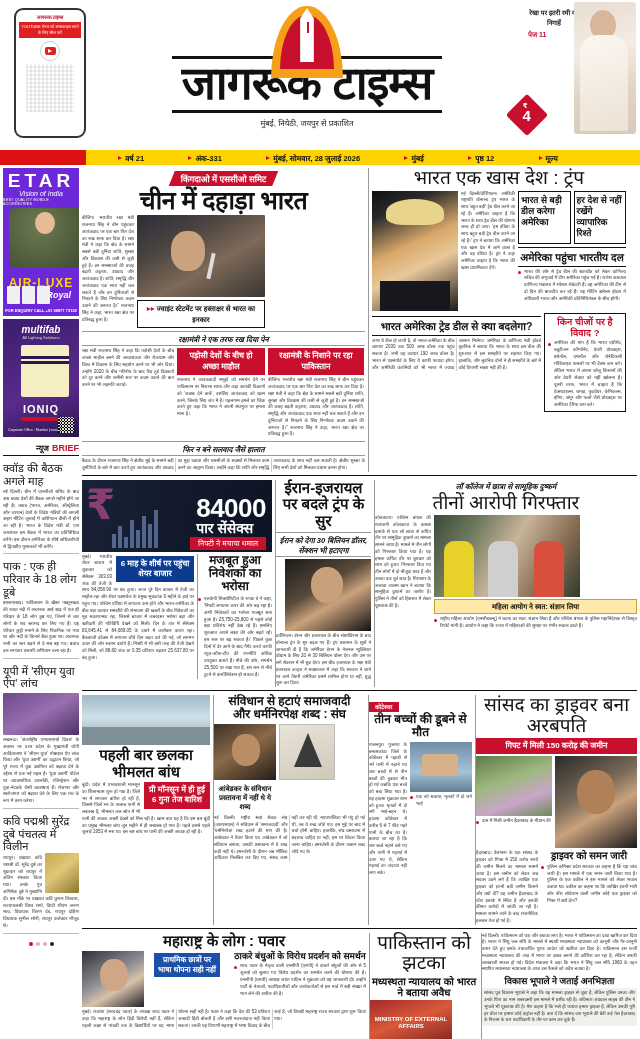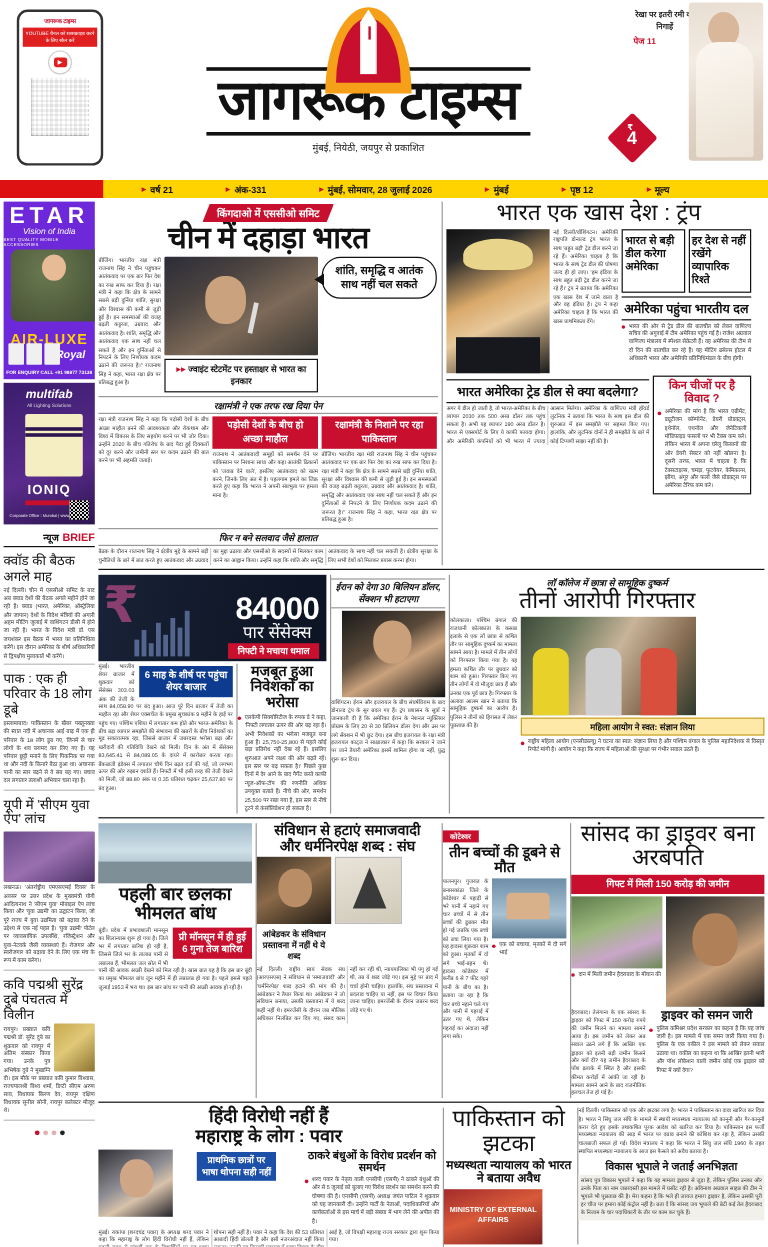--- a/index.html
+++ b/index.html
@@ -236,24 +236,24 @@
     height:72px;background:linear-gradient(100deg,#1a2238 0%,#121a2c 45%,#0d1424 100%);
     position:relative;display:flex;align-items:center;justify-content:flex-end;padding-right:6px;overflow:hidden;
   }
   .sensex-banner .rupee{
     position:absolute;left:4px;top:4px;font-size:42px;font-weight:bold;
     color:rgba(230,90,160,.55);line-height:1;
   }
   .sensex-banner .bars{position:absolute;left:30px;bottom:4px;display:flex;gap:2px;align-items:flex-end;}
   .sensex-banner .bars i{width:4px;background:rgba(160,190,255,.45);display:block;}
   .sensex-num{ font-size:26px;font-weight:bold;color:#fff;line-height:.95;letter-spacing:-.5px;text-align:right;}
-  .sensex-sub{ font-size:14px;font-weight:normal;color:#fff;text-align:center;line-height:1;}
+  .sensex-sub{ font-size:14px;font-weight:bold;color:#fff;text-align:left;line-height:1;}
   .sensex-tag{
     position:absolute;right:6px;bottom:2px;background:#c8102e;color:#fff;
-    font-size:7.5px;font-weight:bold;padding:1.5px 8px;
+    font-size:7.5px;font-weight:normal;padding:1.5px 8px;
   }
   .inset-blue{
     background:#0d3b8f;color:#fff;font-size:8px;font-weight:bold;text-align:center;
     padding:3px;line-height:1.3;float:right;width:78px;margin:2px 0 2px 4px;
   }
   .inset-red{
     background:#c8102e;color:#fff;font-size:8px;font-weight:bold;text-align:center;
     padding:3px;line-height:1.3;float:right;width:66px;margin:2px 0 2px 4px;
   }
 
@@ -475,23 +475,20 @@
           <div class="lead-flex">
             <div class="lead-col-narrow">बीजिंग। भारतीय रक्षा मंत्री राजनाथ सिंह ने चीन पहुंचकर आतंकवाद पर एक बार फिर देश का रुख साफ कर दिया है। रक्षा मंत्री ने कहा कि क्षेत्र के सामने सबसे बड़ी दुर्निया शांति, सुरक्षा और विश्वास की कमी से जुड़ी हुई है। इन समस्याओं की वजह बढ़ती कट्टरता, उग्रवाद और आतंकवाद है। शांति, समृद्धि और आतंकवाद एक साथ नहीं चल सकते हैं और इन दुर्निताओं से निपटने के लिए निर्णायक कदम उठाने की जरूरत है।" राजनाथ सिंह ने कहा, भारत रक्षा क्षेत्र पर प्रतिबद्ध हुआ है।</div>
             <div style="width:128px">
               <div class="photo-rajnath">
                   <div class="mic"></div>
                 </div>
               <div class="joint-box">
                 <span class="rr">▸▸</span>
                 <span>ज्वाइंट स्टेटमेंट पर हस्ताक्षर से भारत का इनकार</span>
               </div>
-            </div>
-            <div style="width:96px">
-              <div class="bubble">शांति, समृद्धि व आतंक साथ नहीं चल सकते</div>
             </div>
           </div>
 
           <div class="caption-ital">रक्षामंत्री ने एक तरफ रख दिया पेन</div>
 
           <div style="display:flex;gap:3px;margin-top:2px;">
             <div style="width:92px" class="micro">रक्षा मंत्री राजनाथ सिंह ने कहा कि पड़ोसी देशों के बीच अच्छा माहौल बनने की आवश्यकता और रोकथाम और विश्व में विकास के लिए सहयोग करने पर भी जोर दिया। उन्होंने 2020 के बीच गतिरोध के बाद पैदा हुई दिक्कतों को दूर करने और जमीनी स्तर पर कदम उठाने की बात करने पर भी अहमति जताई।</div>
             <div style="width:88px">
               <div class="redbox">पड़ोसी देशों के बीच हो अच्छा माहौल</div>
               <div class="micro mt2">राजनाथ ने आतंकवादी समूहों को समर्थन देने पर पाकिस्तान पर निशाना साधा और कहा आतंकी ठिकानों को 'जवाब देने वाले', इसलिए आतंकवाद को खत्म करने, जिनके लिए अंत में है। पहलगाम हमले का जिक्र करते हुए कहा कि भारत ने अपनी संप्रभुता पर हमला माना है।</div>
@@ -568,20 +565,21 @@
             <div style="width:75px" class="vline" style2="">
               <div class="headline-sm">मजबूत हुआ निवेशकों का भरोसा</div>
               <ul class="bullets mt2">
                 <li>एलकेपी सिक्योरिटीज के रुपक डे ने कहा, 'निफ्टी लगातार ऊपर की ओर बढ़ रहा है। अभी निवेशकों का भरोसा मजबूत बना हुआ है। 25,750-25,800 से पहले कोई बड़ा प्रतिरोध नहीं देख रहे हैं। इसलिए शुरुआत अपने लक्ष्य की ओर बढ़ते रहें। इस स्तर पर बढ़ सकता है।' पिछले कुछ दिनों में देर आने के बाद गैर्गेट करते काफी न्यूज-ऑफ-टॉप की रणनीति अधिक उपयुक्त बताते हैं। नीचे की ओर, समर्थन 25,500 पर रखा गया है, इस स्तर से नीचे टूटने से कंसॉलिडेशन हो सकता है।</li>
               </ul>
             </div>
           </div>
         </div>
 
         <div style="width:96px" class="vline">
+          <div class="headline-md">ईरान-इजरायल पर बदले ट्रंप के सुर</div>
           <div class="caption-ital">ईरान को देगा 30 बिलियन डॉलर, सेंक्शन भी हटाएगा</div>
           <div class="photo-iran"></div>
           <div class="micro mt2">वाशिंगटन। ईरान और इजरायल के बीच संघर्षविराम के बाद डोनाल्ड ट्रंप के सुर बदल गए हैं। ट्रंप प्रशासन के सूत्रों ने जानकारी दी है कि अमेरिका ईरान के नेशनल न्यूक्लियर प्रोग्राम के लिए 20 से 30 बिलियन डॉलर देगा और उस पर लगे सेंक्शन में भी छूट देगा। इस बीच इजरायल के रक्षा मंत्री इजरायल काट्ज ने साक्षात्कार में कहा कि सरकार ने जाने पर जाने तैयारी अमेरिका इसमें शामिल होगा या नहीं, युद्ध शुरू कर दिया।</div>
         </div>
 
         <div style="flex:1" class="vline">
           <div class="caption-ital" style="border:none;margin:0;">लॉ कॉलेज में छात्रा से सामूहिक दुष्कर्म</div>
           <div class="headline-lg">तीनों आरोपी गिरफ्तार</div>
           <div style="display:flex;gap:3px;margin-top:2px;">
             <div style="width:56px" class="micro">कोलकाता। पश्चिम बंगाल की राजधानी कोलकाता के कसबा इलाके से एक लॉ छात्रा से कथित तौर पर सामूहिक दुष्कर्म का मामला सामने आया है। मामले में तीन लोगों को गिरफ्तार किया गया है। यह हमला कथित तौर पर बुधवार को शाम को हुआ। गिरफ्तार किए गए तीन लोगों में दो मौजूदा छात्र हैं और उनका एक पूर्व छात्र है। गिरफ्तार के अलावा आलम खान ने बताया कि सामूहिक दुष्कर्म का आरोप है। पुलिस ने तीनों को हिरासत में लेकर पूछताछ की है।</div>
@@ -660,23 +658,22 @@
                 <li>पुलिस कमिश्नर प्रदेश सरकार का कहना है कि यह जांच जारी है। इस मामले में एक समन जारी किया गया है। पुलिस के एक वकील ने इस मामले को लेकर सवाल उठाया था। वकील का कहना था कि आखिर इतनी भारी और पॉश लोकेशन वाली जमीन कोई एक ड्राइवर को गिफ्ट में क्यों देगा?</li>
               </ul>
             </div>
           </div>
         </div>
       </div>
 
       <div style="display:flex;gap:3px;margin-top:2px;">
 
         <div style="width:284px">
-          <div class="headline-md">हिंदी विरोधी नहीं हैं</div>
           <div class="headline-md">महाराष्ट्र के लोग : पवार</div>
-          <div style="display:flex;gap:20px;margin-top:2px;">
+          <div style="display:flex;gap:10px;margin-top:2px;">
             <div style="width:62px">
               <div class="photo-pawar"></div>
             </div>
             <div style="width:70px">
               <div class="blue-kicker" style="float:none;width:auto;">प्राथमिक छात्रों पर भाषा थोपना सही नहीं</div>
             </div>
             <div style="flex:1">
               <div class="headline-sm" style="font-size:9px">ठाकरे बंधुओं के विरोध प्रदर्शन को समर्थन</div>
               <ul class="bullets mt2">
                 <li>शरद पवार के नेतृत्व वाली एनसीपी (एसपी) ने ठाकरे बंधुओं की ओर से 5 जुलाई को बुलाए गए विरोध प्रदर्शन का समर्थन करने की घोषणा की है। एनसीपी (एसपी) अध्यक्ष जयंत पाटिल ने शुक्रवार को यह जानकारी दी। उन्होंने पार्टी के नेताओं, पदाधिकारियों और कार्यकर्ताओं से इस मार्च में बड़ी संख्या में भाग लेने की अपील की है।</li>

